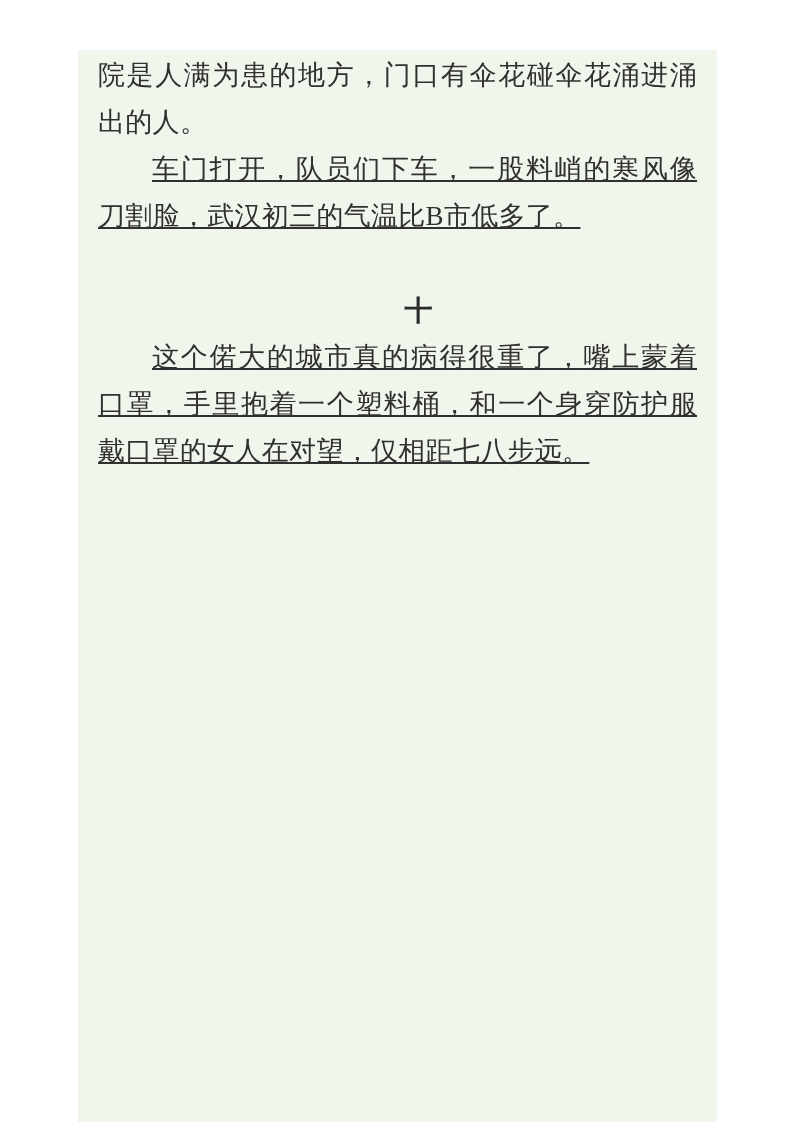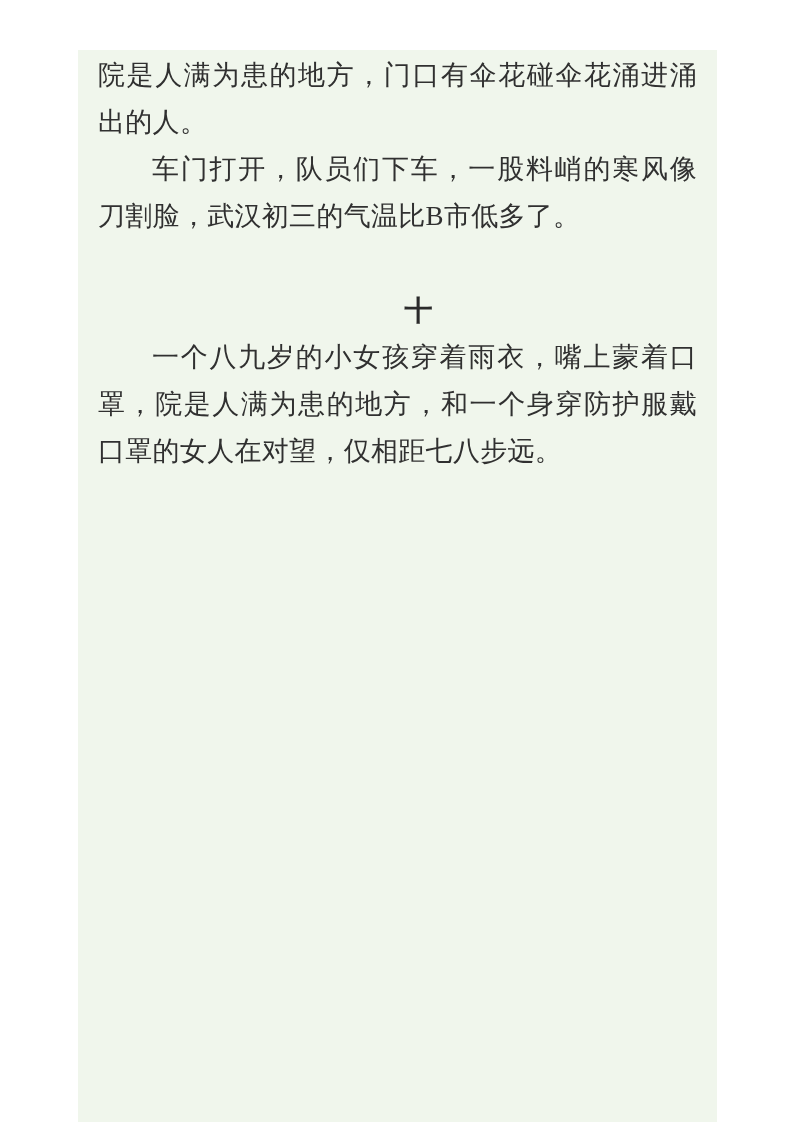--- a/index.html
+++ b/index.html
@@ -29,20 +29,21 @@
     font-size: 27px;
     line-height: 47px;
     color: #303030;
     text-align: justify;
     text-justify: inter-character;
     letter-spacing: 0.3px;
     font-weight: normal;
   }
   .para.indent {
     text-indent: 2em;
+    text-decoration: underline;
   }
   .chapter {
     margin: 47px 0 0 0;
     font-size: 28px;
     line-height: 47px;
     color: #2a2a2a;
     font-weight: bold;
     text-align: center;
     
     text-indent: 42px;
@@ -50,14 +51,14 @@
 </style>
 </head>
 <body>
 
 <div class="page">
   <p class="para">院是人满为患的地方，门口有伞花碰伞花涌进涌出的人。</p>
   <p class="para indent">车门打开，队员们下车，一股料峭的寒风像刀割脸，武汉初三的气温比B市低多了。</p>
 
   <h2 class="chapter">十</h2>
 
-  <p class="para indent">一个八九岁的小女孩穿着雨衣，嘴上蒙着口罩，院是人满为患的地方，和一个身穿防护服戴口罩的女人在对望，仅相距七八步远。</p>
+  <p class="para indent">这个偌大的城市真的病得很重了，嘴上蒙着口罩，手里抱着一个塑料桶，和一个身穿防护服戴口罩的女人在对望，仅相距七八步远。</p>
 </div>
 
 </body></html>

